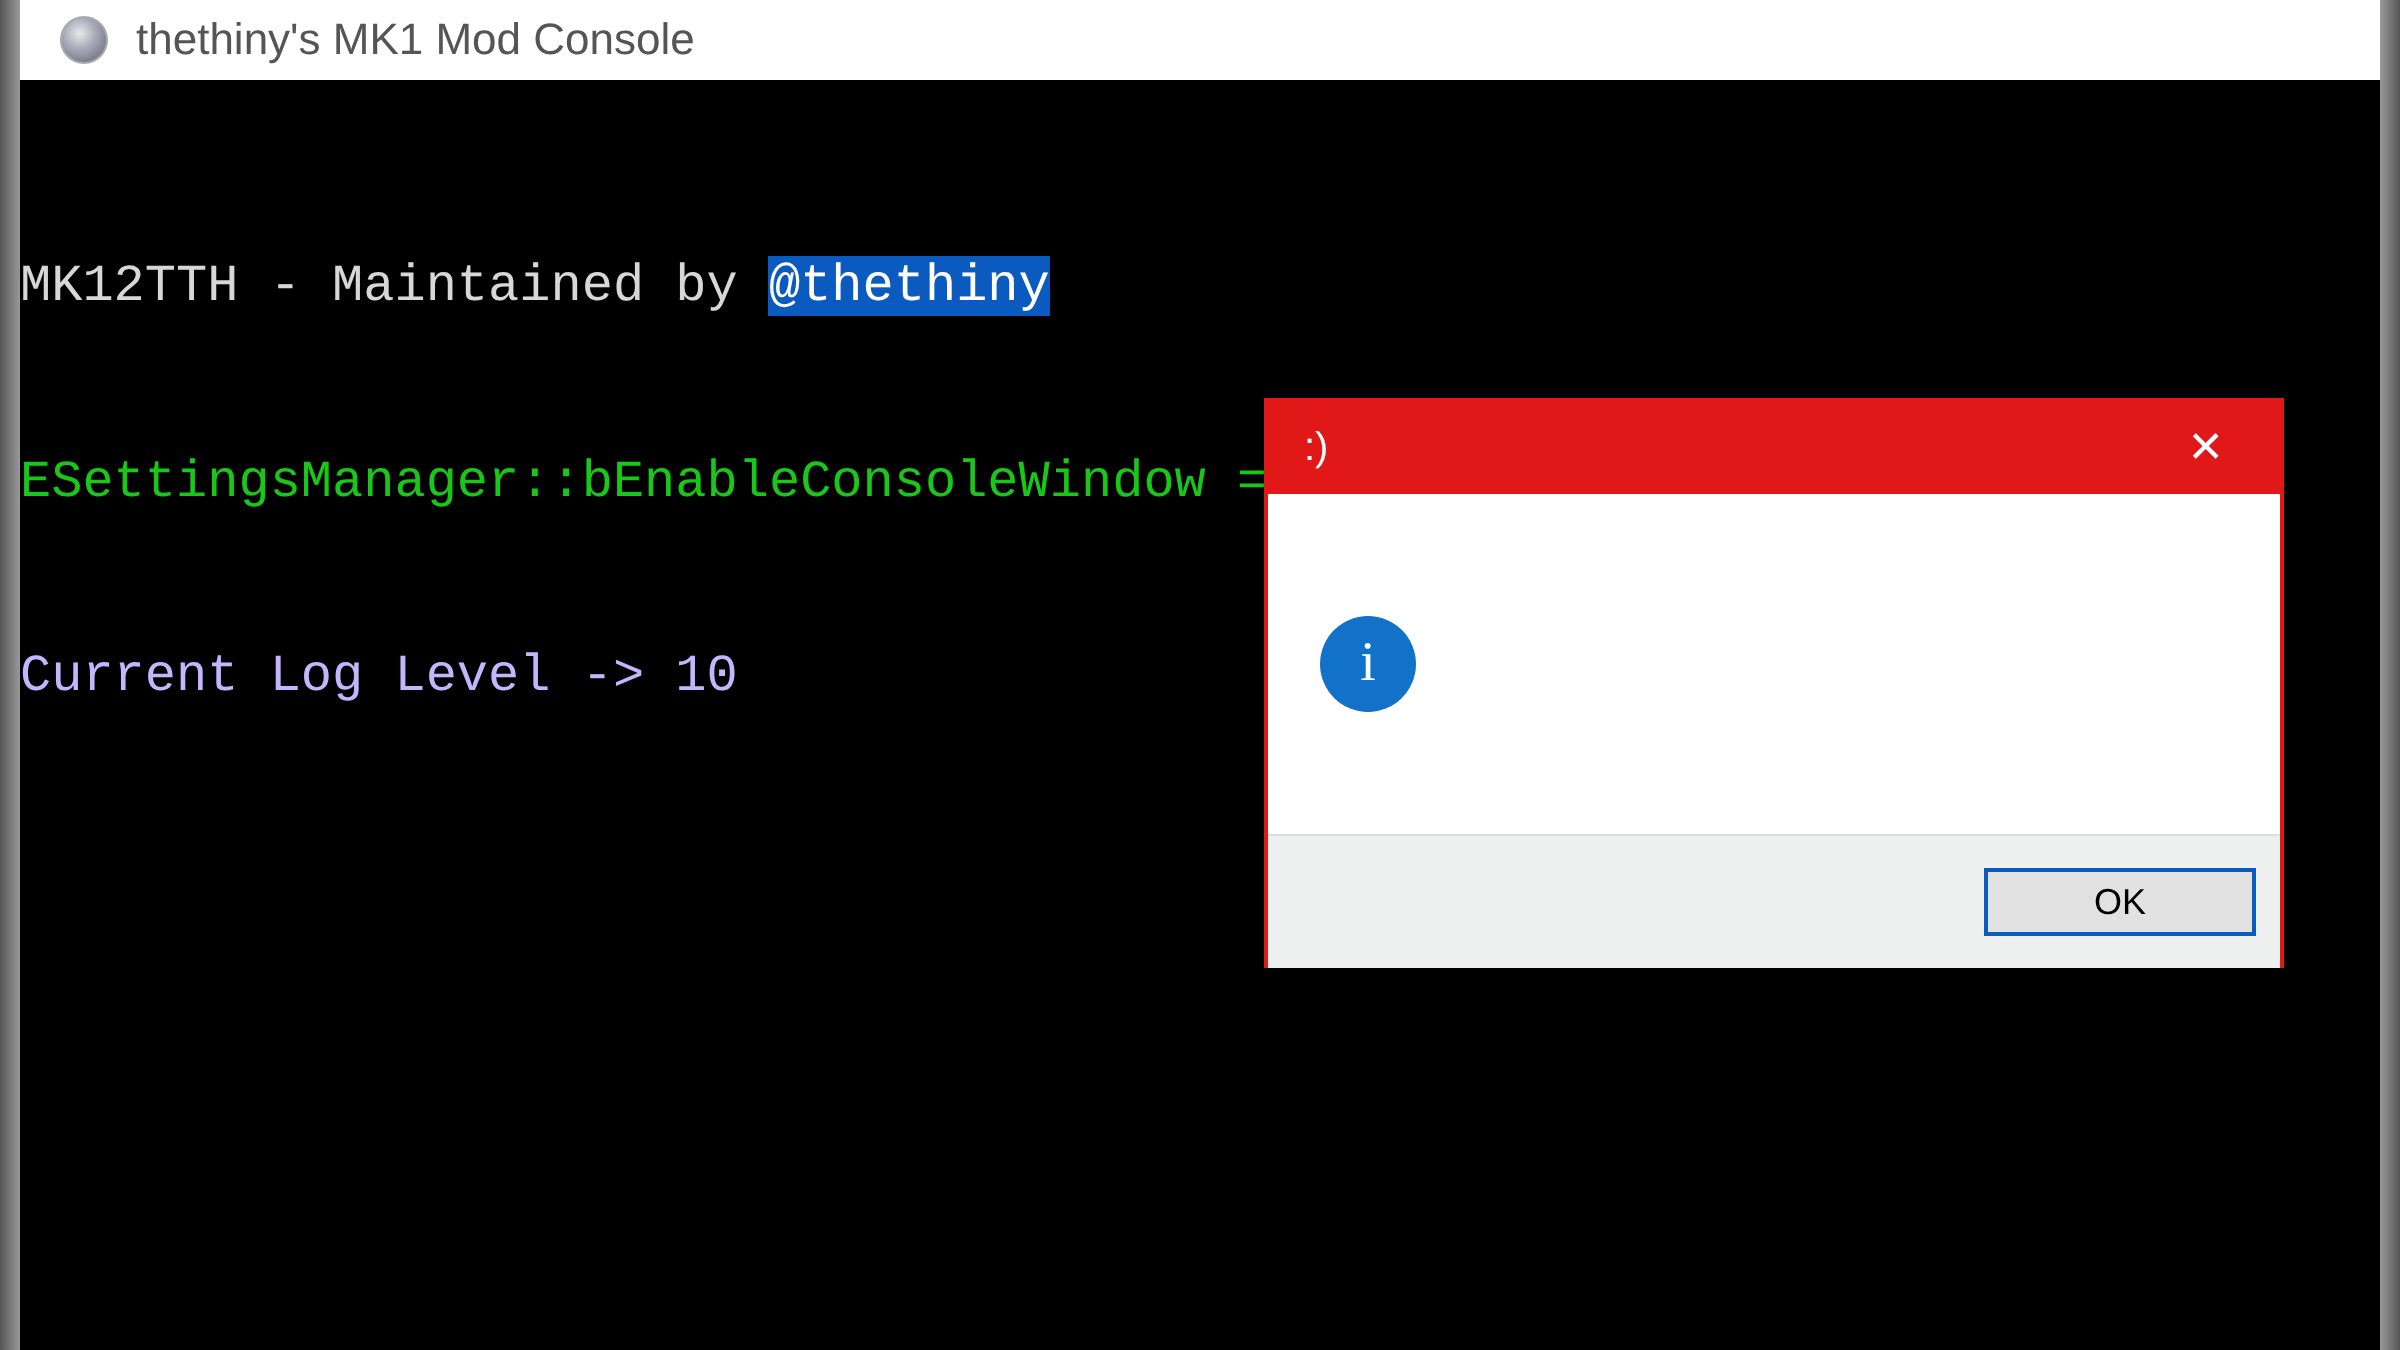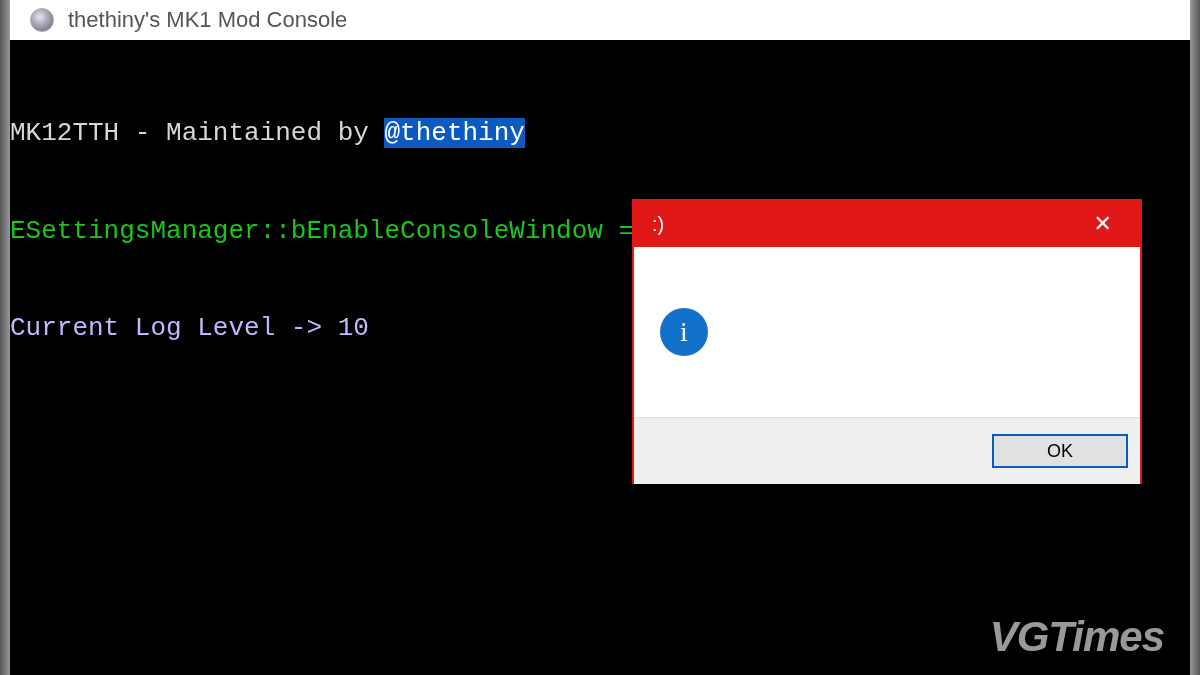--- a/index.html
+++ b/index.html
@@ -39,21 +39,21 @@
       background: radial-gradient(circle at 40% 35%, #e8e8e8 0%, #aab 40%, #778 80%);
       border: 1px solid #aaa;
       flex-shrink: 0;
     }
     .titlebar-text {
       color: #555;
       font-size: 22px;
       font-weight: 400;
     }
     .console {
-      padding: 12px 0 0 0;
+      padding: 22px 0 0 0;
       font-family: "Consolas", "Courier New", monospace;
       font-size: 26px;
       line-height: 1.25;
       white-space: pre;
     }
     .line1-a { color: #d7d7d7; }
     .line1-handle {
       background: #0a5abf;
       color: #fff;
     }
@@ -192,15 +192,14 @@
     <div class="dialog-body">
       <div class="info-icon">
         <span class="i-glyph">i</span>
       </div>
     </div>
     <div class="dialog-footer">
       <div class="ok-button">OK</div>
     </div>
   </div>
 
-  <div class="watermark">VGTimes</div>
 
 </div>
 
 </body></html>

